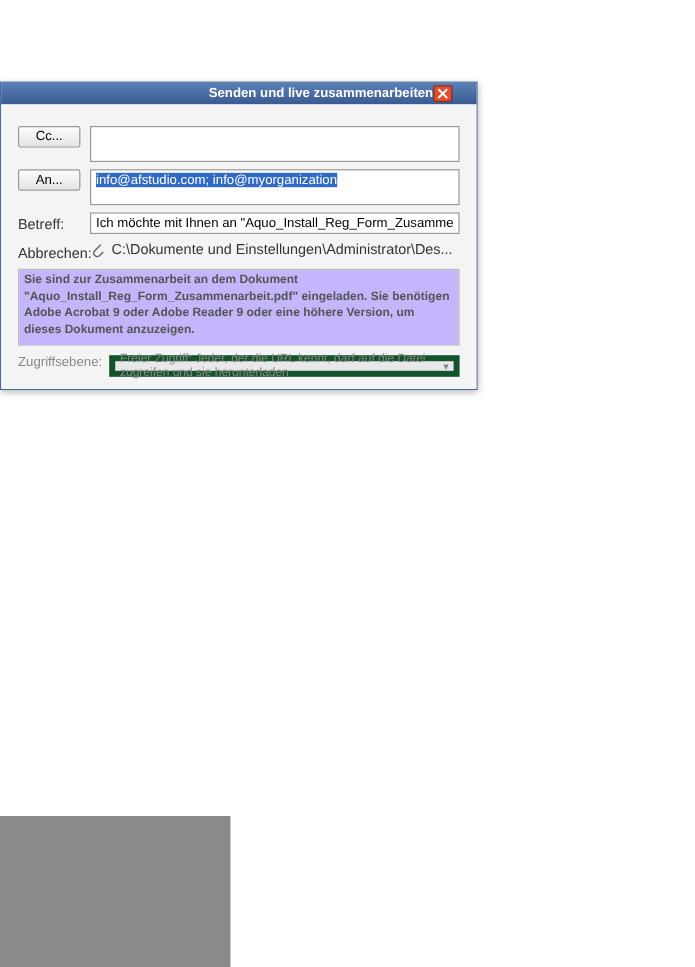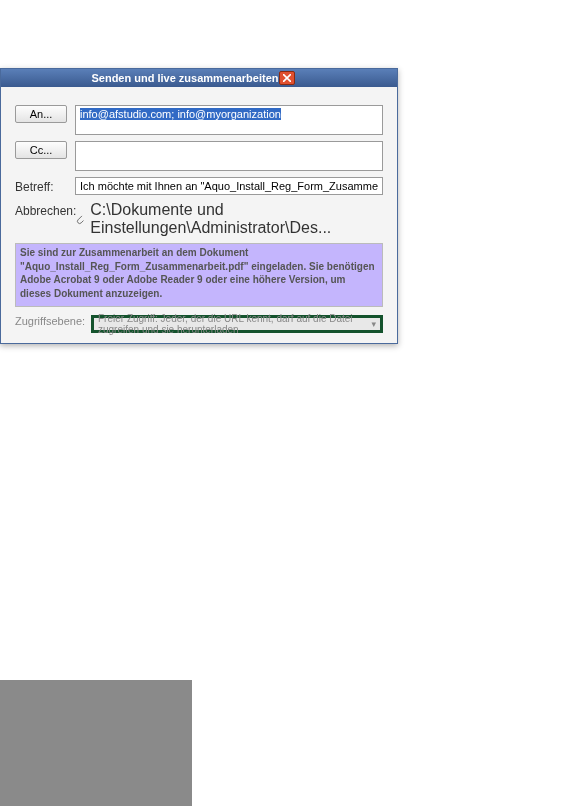--- a/index.html
+++ b/index.html
@@ -18,21 +18,21 @@
       width: 398px;
       border: 1px solid #4a6a9c;
       background: #f0f0f0;
       box-shadow: 0 2px 6px rgba(0,0,0,0.3);
     }
     .titlebar {
       background: linear-gradient(to bottom, #5a7fb8, #3a5a8f);
       color: #fff;
       padding: 3px 20px 3px 8px;
       display: flex;
-      justify-content: center;
+      justify-content: flex-end;
       align-items: center;
       font-weight: bold;
       font-size: 11px;
       height: 18px;
     }
     .close-btn {
       width: 16px;
       height: 14px;
       background: #e05030;
       border: 1px solid #8a2a10;
@@ -86,21 +86,21 @@
       resize: none;
     }
     .selected-text {
       background: #316ac5;
       color: #fff;
     }
     .attach-row {
       display: flex;
       align-items: center;
       gap: 6px;
-      font-size: 16px;
+      font-size: 12px;
     }
     .attach-icon {
       width: 12px;
       height: 14px;
     }
     .attach-path {
       color: #333;
     }
     .reset-link {
       color: #4a6ad0;
@@ -126,21 +126,21 @@
       margin-top: 8px;
       gap: 8px;
     }
     .access-label {
       font-size: 11px;
       color: #888;
       width: 68px;
     }
     .access-select {
       flex: 1;
-      border: 3px solid #14532d;
+      border: 5px solid #14532d;
       background: #e8e8e8;
       padding: 2px 4px;
       font-size: 10px;
       color: #888;
       height: 18px;
       display: flex;
       align-items: center;
       justify-content: space-between;
     }
     .chev { color: #888; font-size: 9px; }
@@ -194,29 +194,29 @@
     <span>Senden und live zusammenarbeiten</span>
     <div class="close-btn">
       <svg viewBox="0 0 8 8">
         <path d="M0 0 L8 8 M8 0 L0 8" stroke="#fff" stroke-width="1.6"></path>
       </svg>
     </div>
   </div>
   <div class="dialog-body">
 
     <div class="row">
+      <div class="small-btn">Cc...</div>
+      <textarea class="text-input multi-to" style=""></textarea>
+    </div>
+
+    <div class="row">
       <div class="small-btn">An...</div>
       <div class="text-input multi-to">
         <span class="selected-text">info@afstudio.com; info@myorganization</span>
       </div>
-    </div>
-
-    <div class="row">
-      <div class="small-btn">Cc...</div>
-      <textarea class="text-input multi-to" style=""></textarea>
     </div>
 
     <div class="row">
       <div class="label-col">Betreff:</div>
       <input class="text-input" value="Ich möchte mit Ihnen an &quot;Aquo_Install_Reg_Form_Zusammenarbeit.pdf&quot; zusammenarbeiten." style="">
     </div>
 
     <div class="row">
       <div class="label-col">Abbrechen:</div>
       <div class="attach-row">

